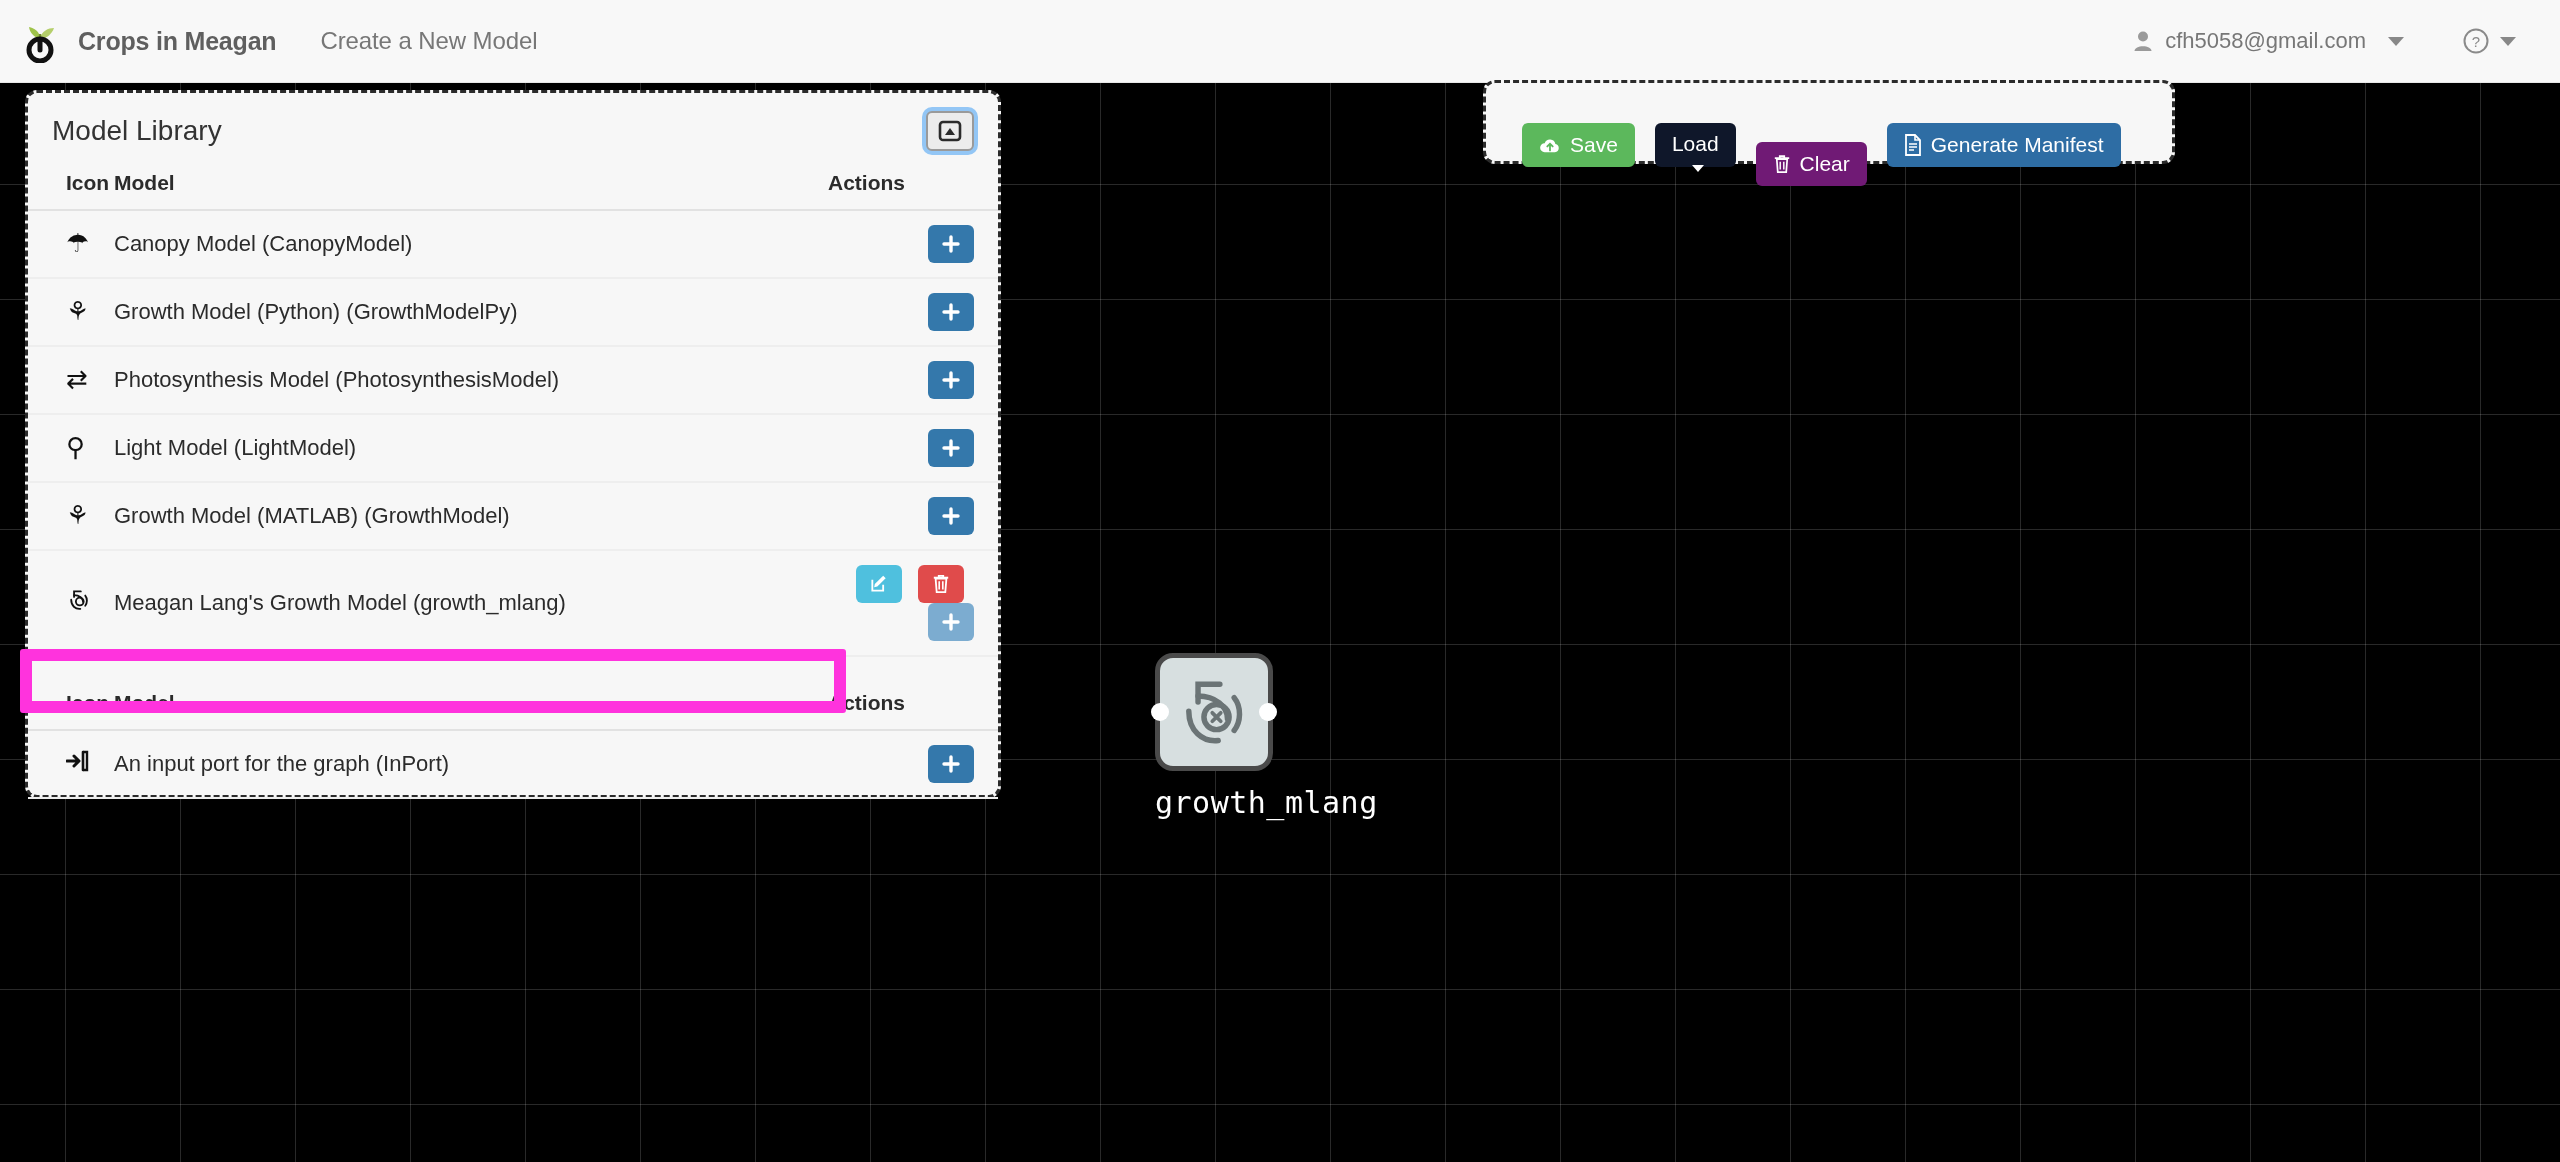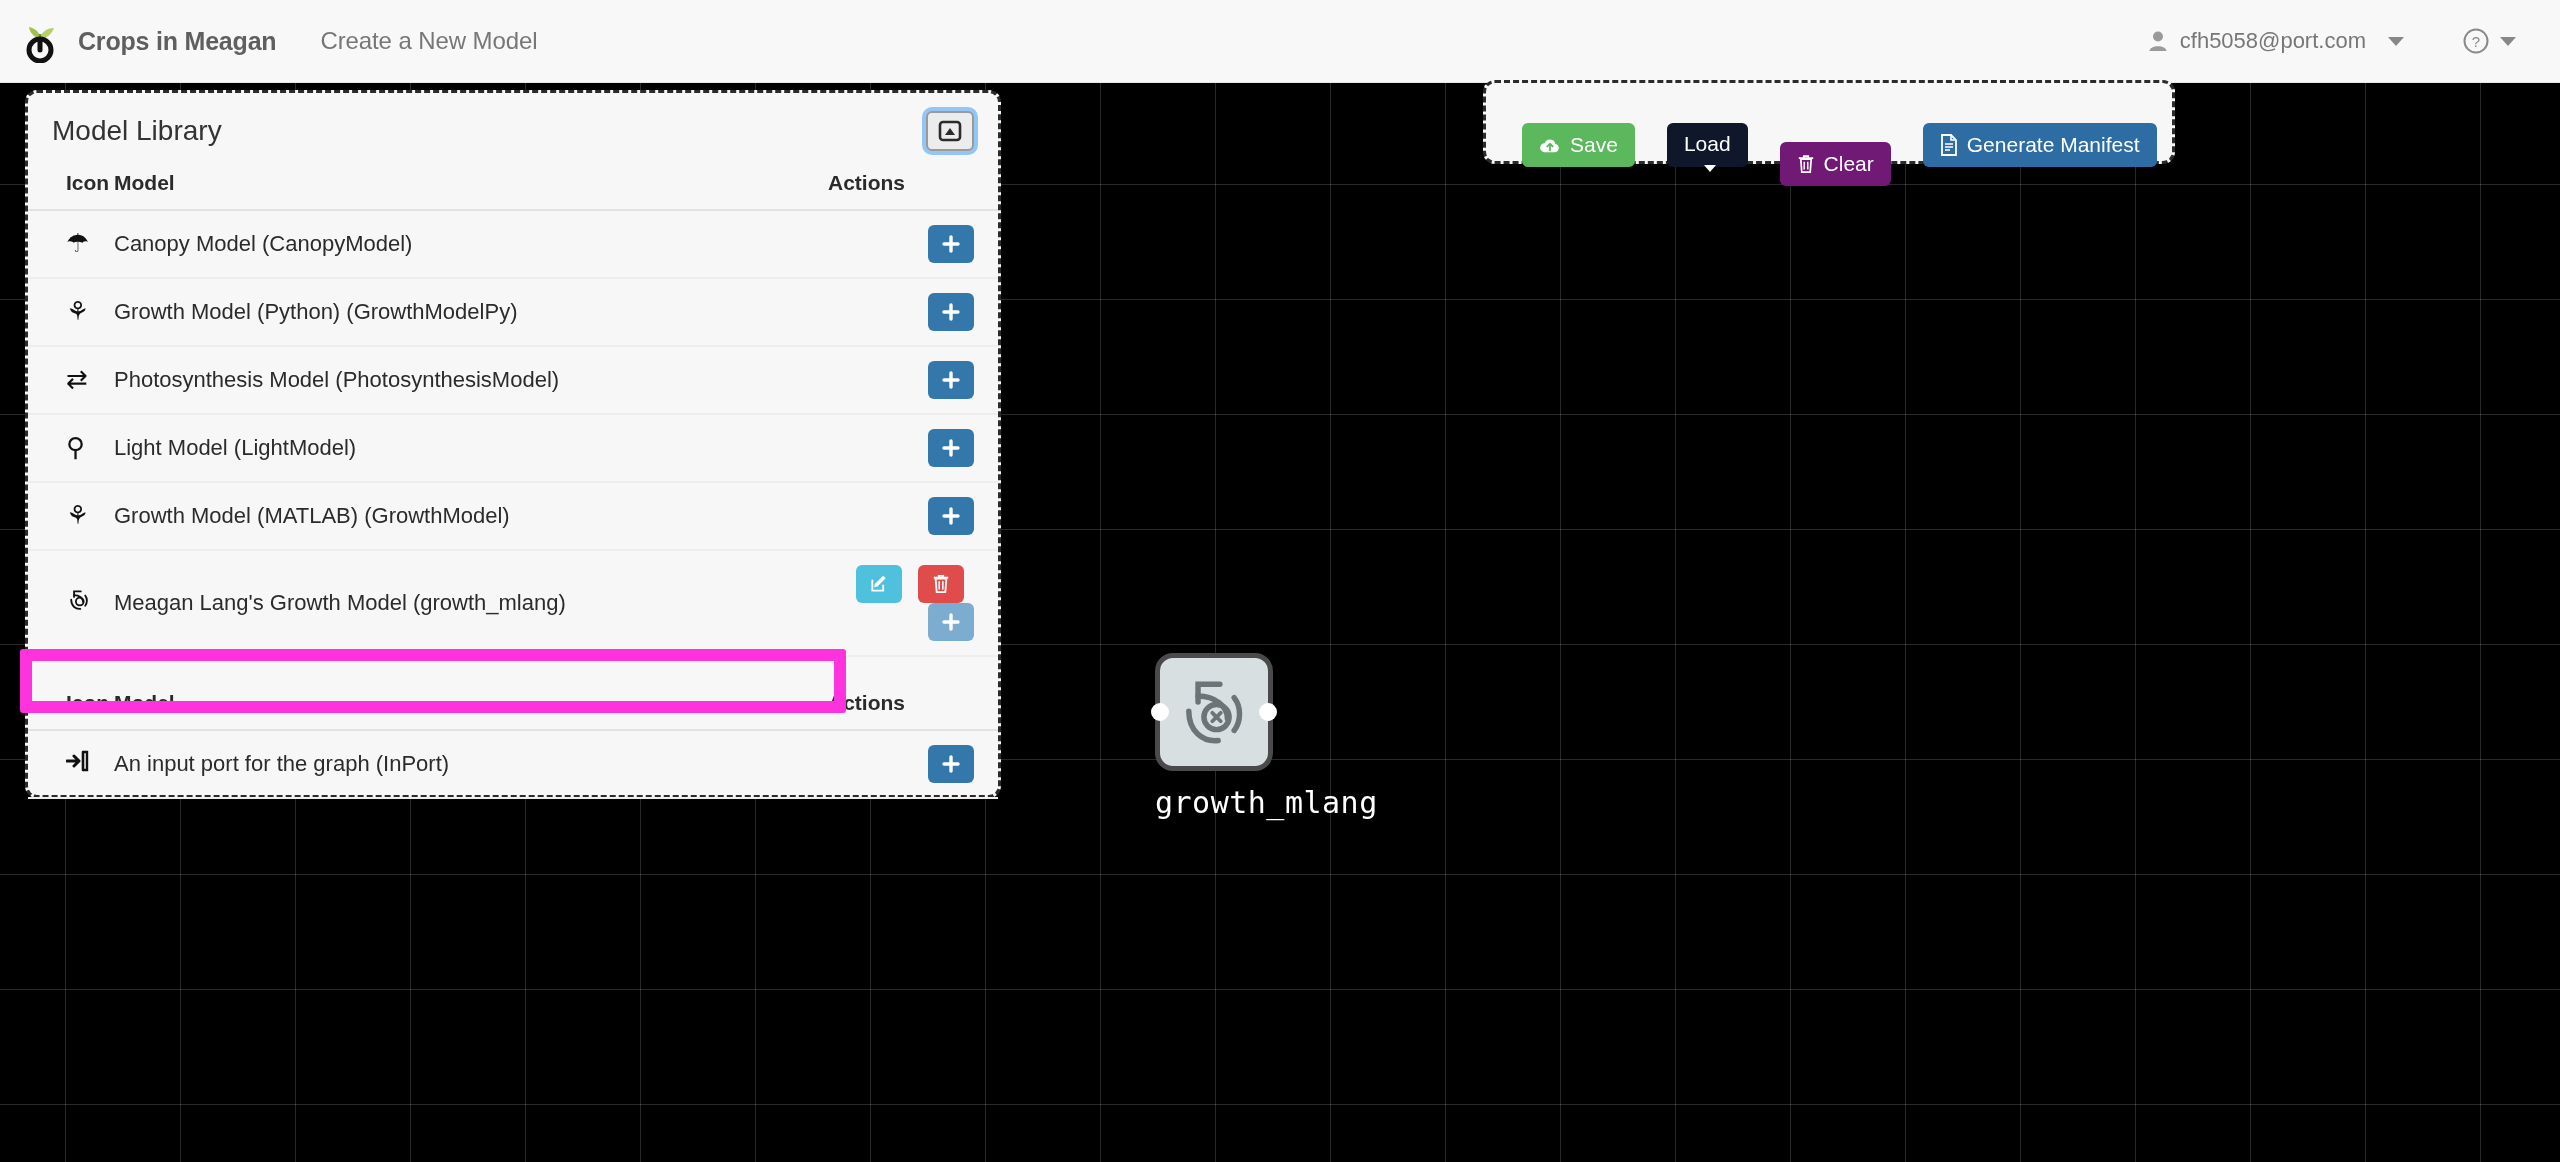--- a/index.html
+++ b/index.html
@@ -108,21 +108,21 @@
   }
   .btn-add { background: #3478ab; }
   .btn-add-muted { background: #7cacd0; }
   .btn-edit { background: #4fc0de; margin-right: 10px; }
   .btn-del { background: #e04b4b; margin-right: 10px; }
 
   .section-gap { height: 26px; }
 
   
   .toolbar-inner {
-    display: flex; align-items: center; gap: 32px;
+    display: flex; align-items: center; gap: 20px;
     padding: 20px 0 0 36px;
   }
   .tbtn {
     display: inline-flex; align-items: center; gap: 9px;
     height: 44px; padding: 0 17px;
     border: none; border-radius: 6px;
     font-size: 21px; color: #fff; cursor: pointer;
     font-family: "Liberation Sans", sans-serif;
   }
   .tbtn-save { background: #5cb85c; }
@@ -207,21 +207,21 @@
     </div>
     <div class="brand-title">Crops in Meagan</div>
     <div class="nav-link">Create a New Model</div>
 
     <div class="header-right">
       <div class="user-box">
         <svg width="20" height="22" viewBox="0 0 20 22">
           <circle cx="10" cy="6.5" r="5" fill="#9a9a9a"></circle>
           <path d="M1.5 21 C1.5 14.5 18.5 14.5 18.5 21 Z" fill="#9a9a9a"></path>
         </svg>
-        <span class="user-email">cfh5058@port.com</span>
+        <span class="user-email">cfh5058@gmail.com</span>
         <span class="caret"></span>
       </div>
       <div class="help-box">
         <svg width="28" height="28" viewBox="0 0 28 28">
           <circle cx="14" cy="14" r="11.5" fill="none" stroke="#8a8a8a" stroke-width="2"></circle>
           <text x="14" y="19.5" font-size="15" fill="#8a8a8a" text-anchor="middle" font-family="Liberation Sans, sans-serif">?</text>
         </svg>
         <span class="caret"></span>
       </div>
     </div>

